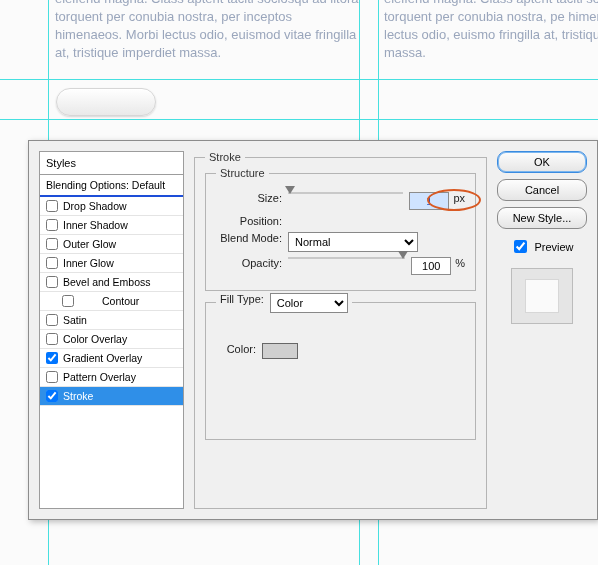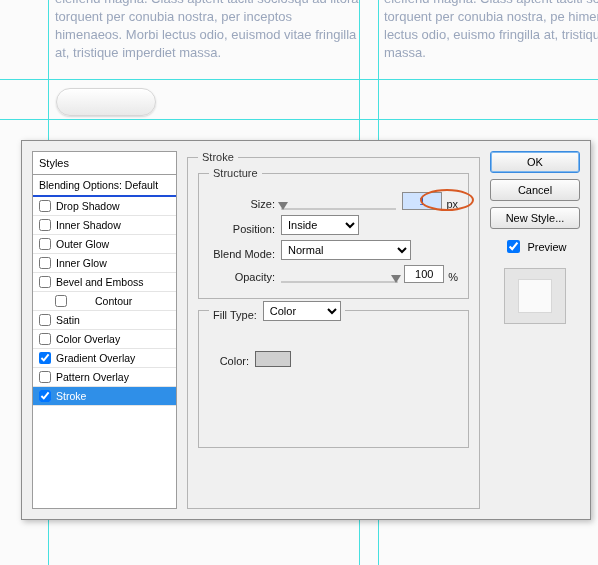--- a/index.html
+++ b/index.html
@@ -31,21 +31,21 @@
     left: 56px; top: 88px;
     width: 100px; height: 28px;
     border-radius: 14px;
     background: linear-gradient(#ffffff, #e9e9e9);
     box-shadow: 0 1px 2px rgba(0,0,0,0.15), inset 0 1px 0 #fff;
     border: 1px solid #d6d6d6;
   }
   
   .dialog {
     position: absolute;
-    left: 21px; top: 140px;
+    left: 28px; top: 140px;
     width: 570px; height: 380px;
     background: #f0f0f0;
     border: 1px solid #8c8c8c;
     box-shadow: 2px 2px 6px rgba(0,0,0,0.25);
     padding: 10px;
     display: flex;
     gap: 10px;
   }
   .styles-panel {
     width: 145px;
@@ -83,21 +83,21 @@
     position: relative;
   }
   fieldset {
     border: 1px solid #b4b4b4;
     border-radius: 0;
     padding: 8px 10px 10px 10px;
     margin: 0 0 10px 0;
   }
   fieldset.outer { height: 100%; padding-top: 4px; }
   legend { padding: 0 4px; color: #333; }
-  .row { display: flex; align-items: flex-end; margin: 5px 0; }
+  .row { display: flex; align-items: flex-start; margin: 5px 0; }
   .lbl { width: 72px; text-align: right; padding-right: 6px; color: #222; }
   .slider-track {
     flex: 1;
     height: 2px;
     background: #c9c9c9;
     position: relative;
     margin-right: 6px;
   }
   .slider-thumb {
     position: absolute;
@@ -139,21 +139,21 @@
   .right-panel {
     width: 90px;
     display: flex;
     flex-direction: column;
     align-items: stretch;
     gap: 6px;
   }
   .win-btn {
     height: 22px;
     border: 1px solid #8a8a8a;
-    border-radius: 3px;
+    border-radius: 9px;
     background: linear-gradient(#fdfdfd, #e5e5e5);
     font-size: 11px;
     cursor: pointer;
     padding: 0;
   }
   .win-btn.default {
     border: 1px solid #3a8be0;
     box-shadow: 0 0 0 1px #7bb6ee inset;
   }
   .preview-row { display: flex; align-items: center; justify-content: center; gap: 4px; margin-top: 2px;}
@@ -257,23 +257,20 @@
           <div class="slider-track">
             <div class="slider-thumb" style="left:-3px"></div>
           </div>
           <input class="num-input" style="color: rgb(24, 80, 200); background: rgb(207, 227, 255);" value="1">
           <span class="unit">px</span>
           <div class="size-highlight" style="left:211px;top:-3px"></div>
         </div>
 
         <div class="row">
           <span class="lbl">Position:</span>
-          <select class="combo" style="width:78px">
-            <option>Inside</option>
-          </select>
         </div>
 
         <div class="row">
           <span class="lbl">Blend Mode:</span>
           <select class="combo" style="width:130px">
             <option>Normal</option>
           </select>
         </div>
 
         <div class="row">

